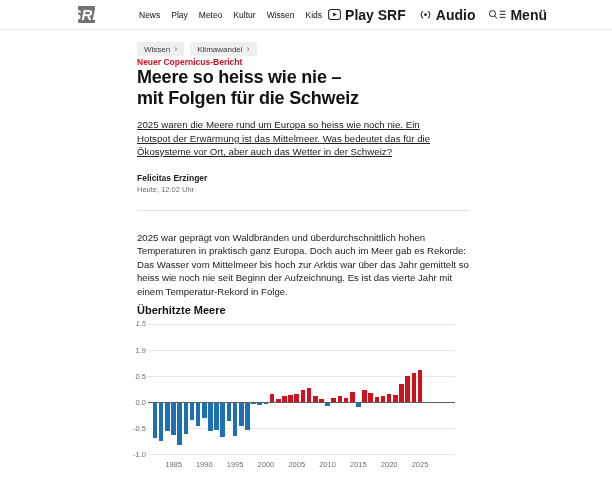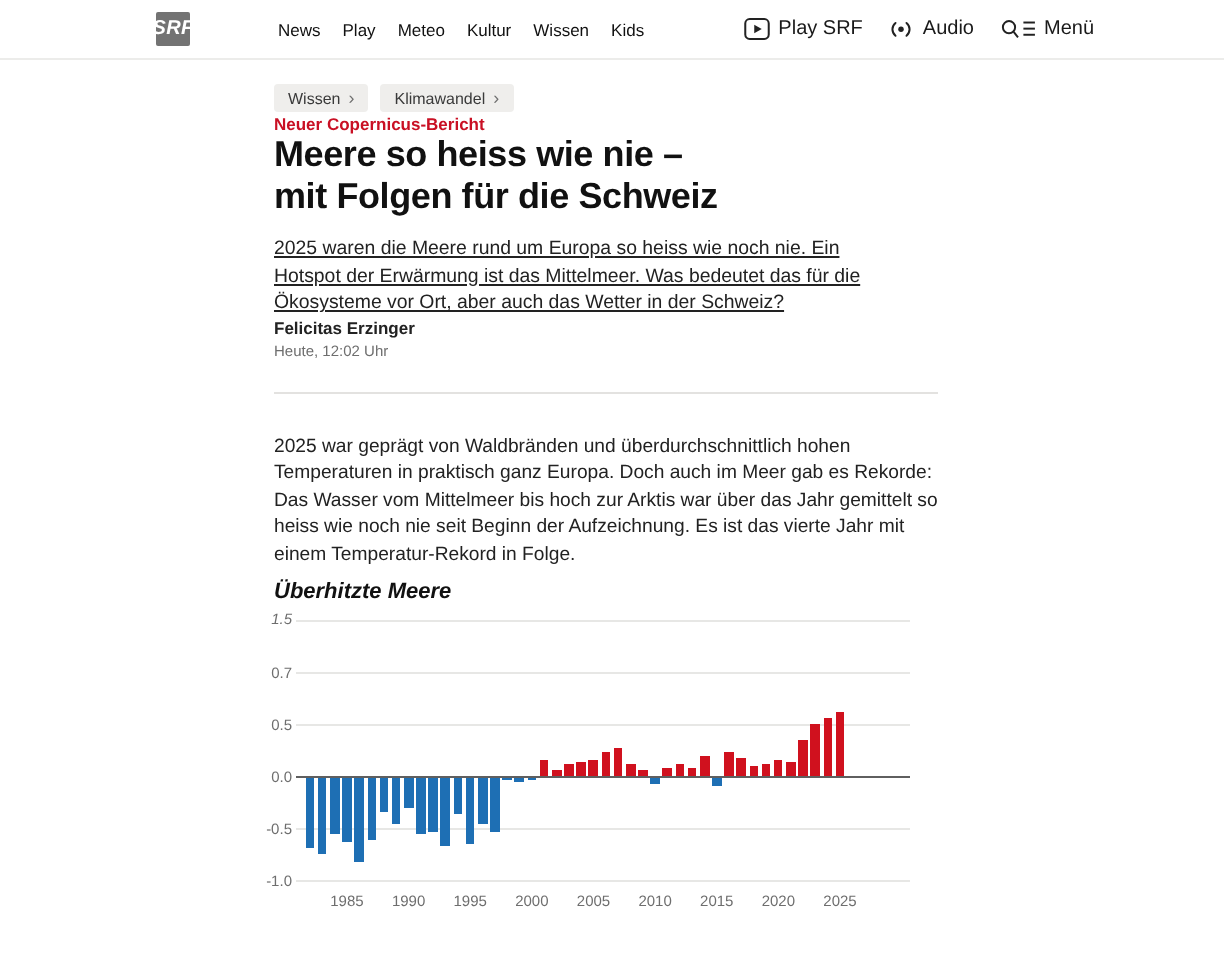--- a/index.html
+++ b/index.html
@@ -8,60 +8,60 @@
     width:612px; height:482px; position:relative; overflow:hidden;
     background:#fff; font-family:"Liberation Sans", sans-serif; color:#1a1a1a;
   }
   
   header {
     display:flex; align-items:center; height:30px;
     padding:0 65px 0 78px; border-bottom:1px solid #ececea; background:#fff;
   }
   .logo {
     width:17px; height:17px; background:#737373; color:#fff;
-    font-size:10px; font-weight:bold; font-style:italic;
+    font-size:15px; font-weight:bold; font-style:italic;
     display:flex; align-items:center; justify-content:center;
     border-radius:1px; letter-spacing:.2px; cursor:pointer;
   }
   nav.main-nav { display:flex; gap:11px; margin-left:44px; }
   .nav-item { font-size:8.5px; font-weight:normal; color:#111; cursor:pointer; white-space:nowrap; }
   .hdr-actions { margin-left:auto; display:flex; gap:13px; align-items:center; }
   .hdr-action {
     display:flex; align-items:center; gap:4px; background:none; border:none;
-    font-family:inherit; font-size:10px; color:#1a1a1a; cursor:pointer; white-space:nowrap;
+    font-family:inherit; font-size:14px; color:#1a1a1a; cursor:pointer; white-space:nowrap;font-weight:bold;
   }
   .hdr-action .ico { display:flex; align-items:center; }
   
   main { margin-left:137px; width:322px; position:relative; padding-top:12px; }
   .breadcrumbs { display:flex; gap:6px; }
   .crumb {
     display:flex; align-items:center; gap:4px; background:#efeeec; border:none;
     border-radius:2px; height:14px; padding:0 7px; font-family:inherit;
     font-size:8px; color:#3a3a3a; cursor:pointer; white-space:nowrap;
   }
   .crumb .chev { color:#6f6f6f; font-size:9px; line-height:1; }
   .kicker { margin-top:1px; font-size:8.5px; font-weight:bold; color:#c91024; }
   h1 { margin-top:0; font-size:18px; line-height:21px; font-weight:bold; color:#111; letter-spacing:-.2px; }
   h1 span { display:block; }
   .lead { margin-top:9px; font-size:9.7px; line-height:13.5px; color:#222; width:302px;text-decoration:underline; }
-  .byline { }
+  .byline { margin-top:14px; }
   .author { font-size:8.5px; font-weight:bold; color:#222; }
   .pubdate { margin-top:2px; font-size:7.5px; color:#6e6e6e; }
   .share-row { margin-top:8px; position:relative; height:16px; display:flex; align-items:center; justify-content:center; }
   .share-row .divider { position:absolute; left:0; right:-10px; top:8px; height:1px; background:#e3e2e0; }
   .share-btn {
     position:relative; z-index:1; display:flex; align-items:center; gap:5px;
     background:#efeeec; border:none; border-radius:9px; height:16px; padding:0 13px;
     font-family:inherit; font-size:7.5px; font-weight:bold; letter-spacing:1px;
     color:#222; cursor:pointer;
   }
   .body-text { margin-top:13px; font-size:9.6px; line-height:13.5px; color:#222; width:334px; }
   
   .chart-block { margin-top:6px; }
-  .chart-title { font-size:11px; font-weight:bold; color:#111;font-style:italic; }
+  .chart-title { font-size:11px; font-weight:bold; color:#111; }
   .plot { position:relative; margin-top:2px; height:152px; width:322px; }
   .gridline { position:absolute; height:1px; background:#e7e7e5; }
   .zeroline { position:absolute; height:1.6px; background:#5f5f5f; z-index:3; }
   .ytick { position:absolute; width:40px; text-align:right; font-size:7.5px; color:#6e6e6e; line-height:9px; }
   .xtick { position:absolute; width:30px; text-align:center; font-size:7.5px; color:#6e6e6e; }
   .bar { position:absolute; z-index:2; }
 </style>
 </head>
 <body>
 
@@ -143,21 +143,21 @@
     </div>
 
     <p class="body-text">2025 war geprägt von Waldbränden und überdurchschnittlich hohen Temperaturen in praktisch ganz Europa. Doch auch im Meer gab es Rekorde: Das Wasser vom Mittelmeer bis hoch zur Arktis war über das Jahr gemittelt so heiss wie noch nie seit Beginn der Aufzeichnung. Es ist das vierte Jahr mit einem Temperatur-Rekord in Folge.</p>
 
     <section class="chart-block">
       <h2 class="chart-title">Überhitzte Meere</h2>
       <div class="plot" id="plot">
           <div class="gridline" style="left: 11px; width: 307px; top: 6px;"></div>
           <div class="ytick" style="left: -31px; top: 1px; font-style: italic;">1.5</div>
           <div class="gridline" style="left: 11px; width: 307px; top: 32px;"></div>
-          <div class="ytick" style="left: -31px; top: 27.5px;">0.7</div>
+          <div class="ytick" style="left: -31px; top: 27.5px;">1.9</div>
           <div class="gridline" style="left: 11px; width: 307px; top: 58px;"></div>
           <div class="ytick" style="left: -31px; top: 53.5px;">0.5</div>
           <div class="ytick" style="left: -31px; top: 79.5px;">0.0</div>
           <div class="gridline" style="left: 11px; width: 307px; top: 110px;"></div>
           <div class="ytick" style="left: -31px; top: 105.5px;">-0.5</div>
           <div class="gridline" style="left: 11px; width: 307px; top: 136px;"></div>
           <div class="ytick" style="left: -31px; top: 131.5px;">-1.0</div>
           <div class="bar" style="left: 15.7px; width: 4.6px; top: 84px; height: 36.4px; background: rgb(30, 111, 180);"></div>
           <div class="bar" style="left: 21.86px; width: 4.6px; top: 84px; height: 39px; background: rgb(30, 111, 180);"></div>
           <div class="bar" style="left: 28.03px; width: 4.6px; top: 84px; height: 29.12px; background: rgb(30, 111, 180);"></div>

